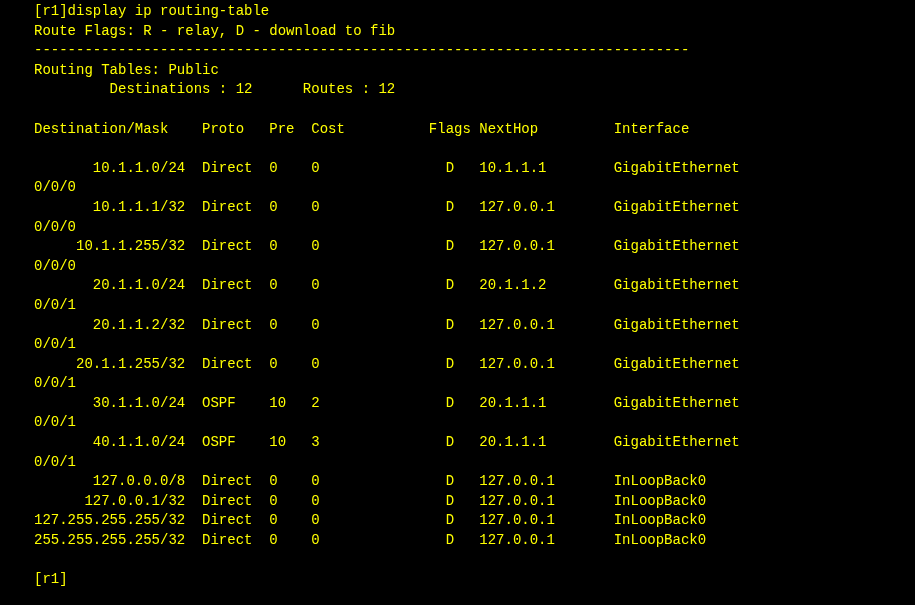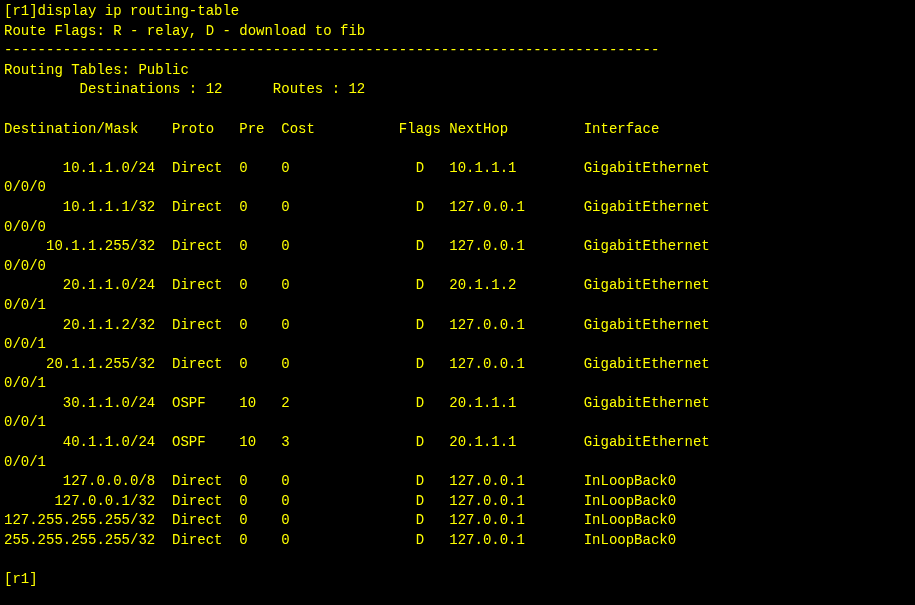--- a/index.html
+++ b/index.html
@@ -9,21 +9,22 @@
     color: #ffff00;
     font-family: "Courier New", monospace;
     font-size: 14px;
     line-height: 1.4;
     width: 915px;
     height: 605px;
     overflow: hidden;
   }
   .terminal {
     white-space: pre;
-    padding: 2px 4px;
+    padding: 2px 12px;
+    margin-left: 22px;
   }
 </style>
 </head>
 <body>
 
 <div class="terminal" id="term">[r1]display ip routing-table
 Route Flags: R - relay, D - download to fib
 ------------------------------------------------------------------------------
 Routing Tables: Public
          Destinations : 12      Routes : 12

